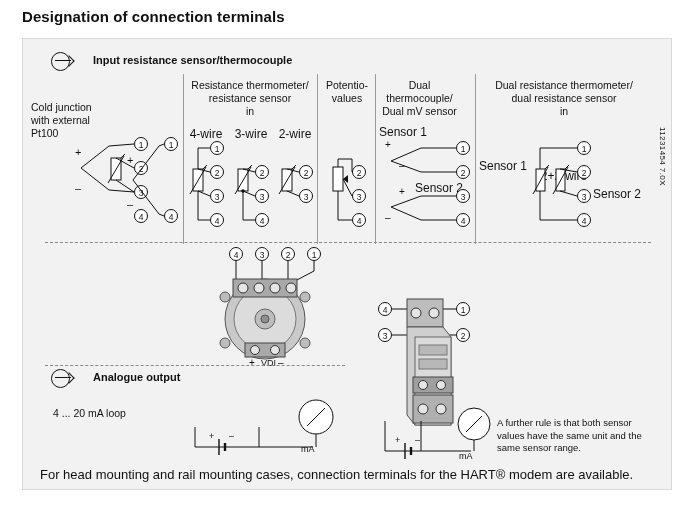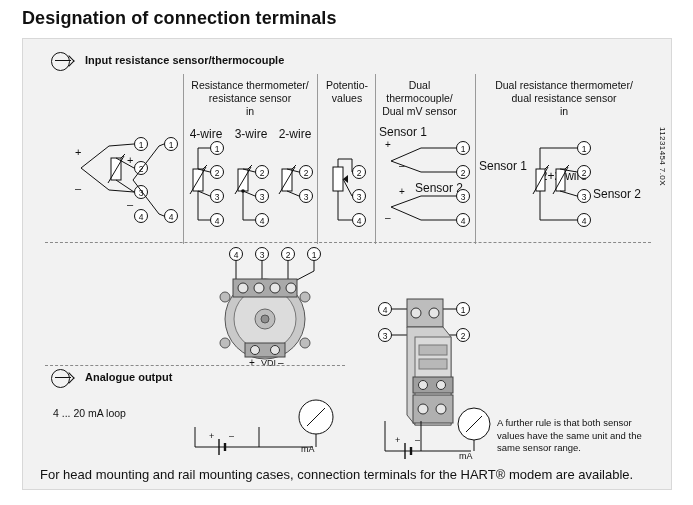--- a/index.html
+++ b/index.html
@@ -6,31 +6,31 @@
   body{
     width:693px;height:505px;
     background:#ffffff;
     font-family:"Liberation Sans", sans-serif;
     color:#111;
     position:relative;
     overflow:hidden;
   }
   .page-title{
     position:absolute;left:22px;top:8px;
-    font-size:18px;font-weight:bold;color:#111;
+    font-size:15px;font-weight:bold;color:#111;
     letter-spacing:.1px;
   }
   .panel{
     position:absolute;left:22px;top:38px;
     width:648px;height:450px;
     background:#f2f2f2;
     border:1px solid #d8d8d8;
   }
   .sec-label{
-    font-size:11px;font-weight:bold;color:#111;
+    font-size:11px;font-weight:bold;color:#111;margin-left:8px;
   }
   .txt{font-size:10.5px;color:#111;line-height:1.25;}
   .txt9{font-size:12px;color:#111;line-height:1.3;}
   .center{text-align:center;}
   .vline{position:absolute;width:0;border-left:1px solid #9a9a9a;}
   .hdash{position:absolute;height:0;border-top:1px dashed #8a8a8a;}
   .sideid{
     position:absolute;right:4px;top:88px;
     font-size:8px;color:#111;
     writing-mode:vertical-rl;
@@ -65,20 +65,23 @@
   <div class="sideid">11231454 7.0X</div>
 
   <div class="arrow-badge" style="left:28px;top:13px;"></div>
   <div class="sec-label" style="position:absolute;left:62px;top:15px;">Input resistance sensor/thermocouple</div>
 
   <div class="vline" style="left:160px;top:35px;height:170px;"></div>
   <div class="vline" style="left:294px;top:35px;height:170px;"></div>
   <div class="vline" style="left:352px;top:35px;height:170px;"></div>
   <div class="vline" style="left:452px;top:35px;height:170px;"></div>
 
+  <div class="txt" style="position:absolute;left:8px;top:62px;width:120px;white-space:pre-line;">Cold junction
+with external
+Pt100</div>
 
   <svg style="position:absolute;left:30px;top:95px;" width="125" height="100">
 
     <circle cx="88" cy="10" r="6.5" fill="#fff" stroke="#111"></circle>
       <text x="88" y="13.5" font-size="8.5" text-anchor="middle" fill="#111">1</text>
     <circle cx="88" cy="34" r="6.5" fill="#fff" stroke="#111"></circle>
       <text x="88" y="37.5" font-size="8.5" text-anchor="middle" fill="#111">2</text>
     <circle cx="88" cy="58" r="6.5" fill="#fff" stroke="#111"></circle>
       <text x="88" y="61.5" font-size="8.5" text-anchor="middle" fill="#111">3</text>
     <circle cx="88" cy="82" r="6.5" fill="#fff" stroke="#111"></circle>

